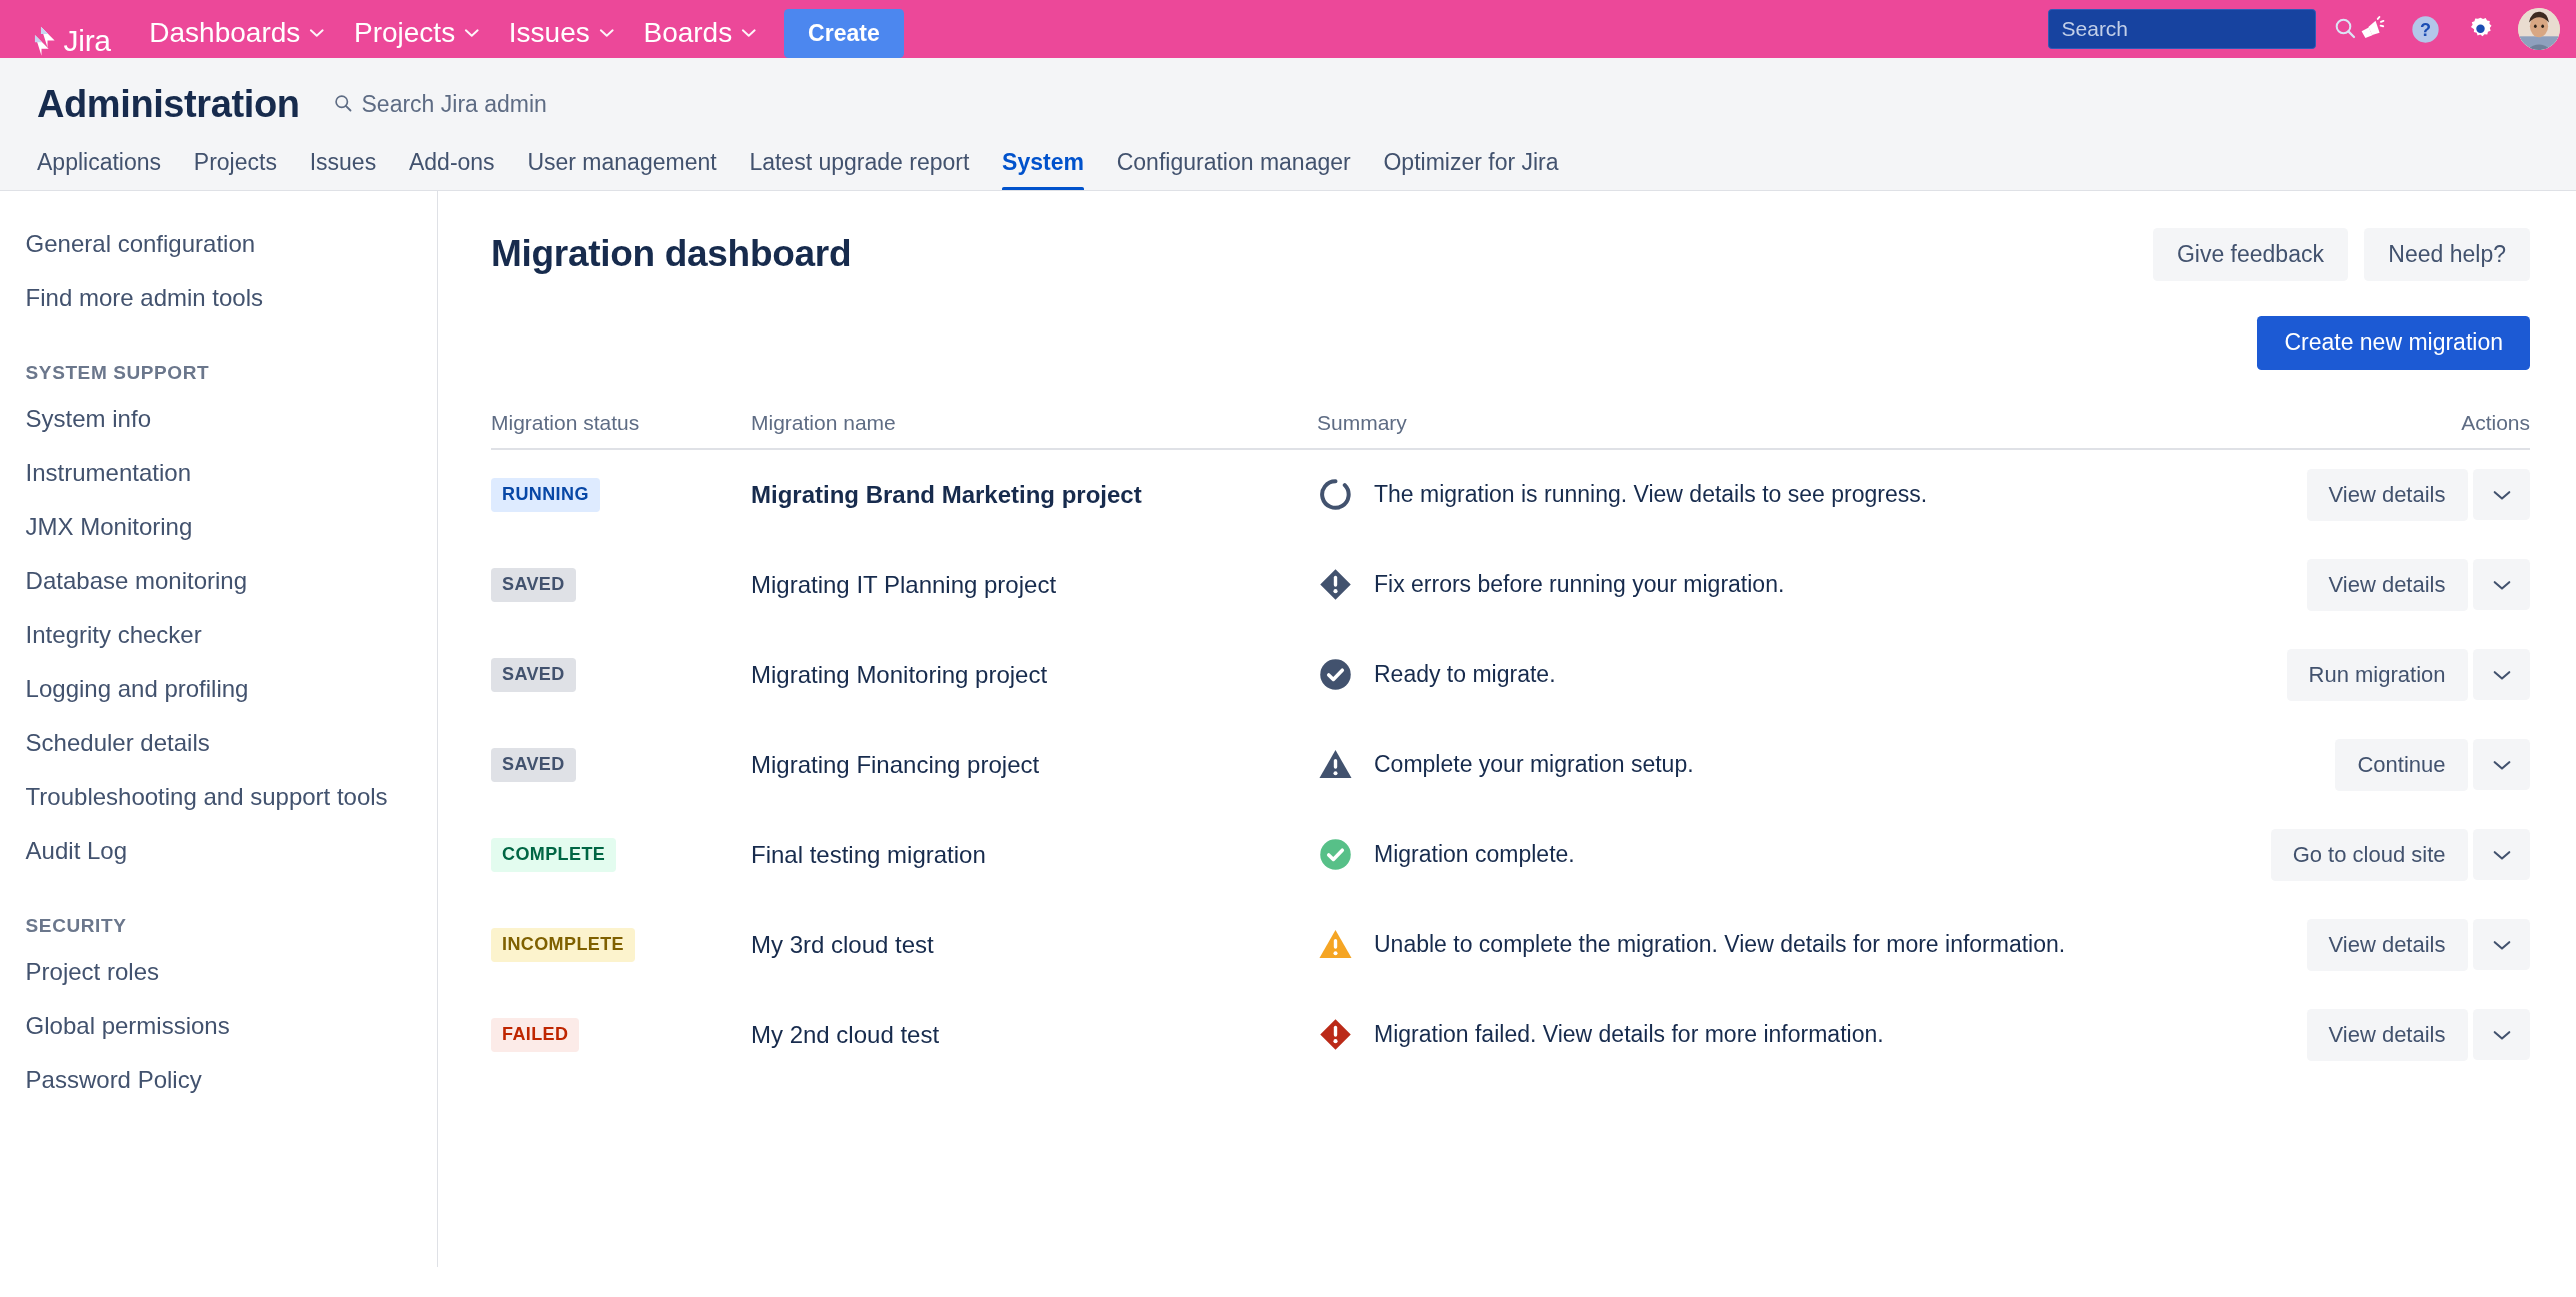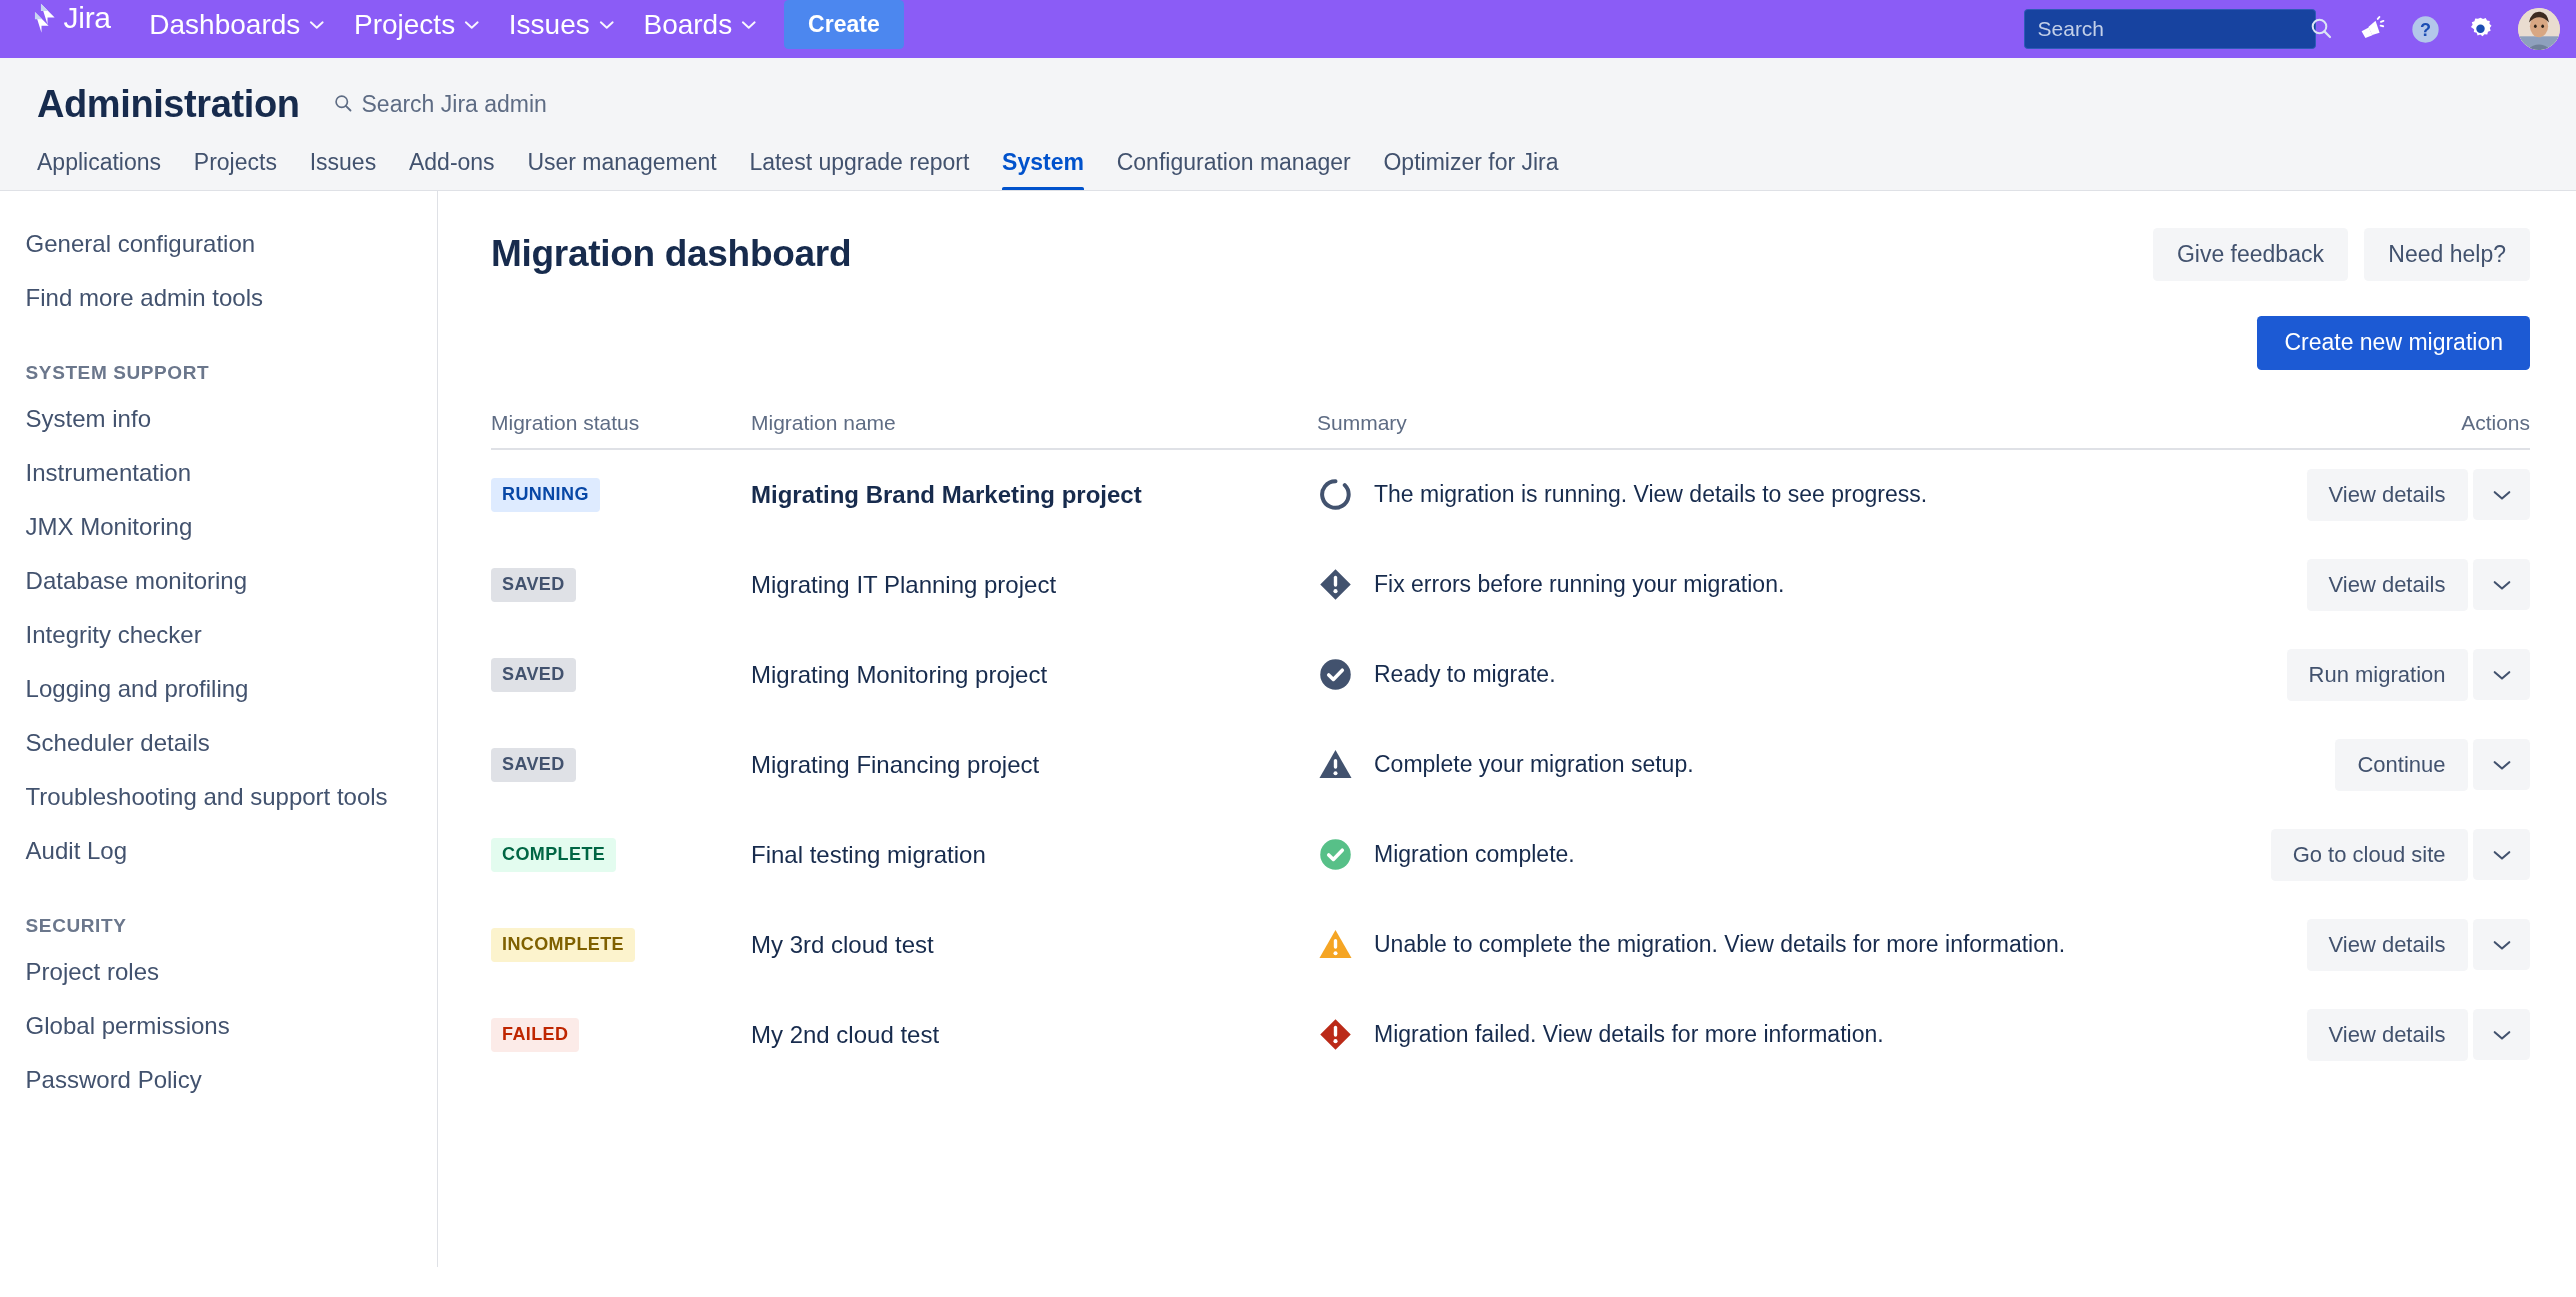--- a/index.html
+++ b/index.html
@@ -7,22 +7,22 @@
     width: 2576px; height: 1297px;
     font-family: "Liberation Sans", "DejaVu Sans", sans-serif;
     background: #ffffff;
     overflow: hidden;
     -webkit-font-smoothing: antialiased;
   }
 
   
   #topnav {
     height: 58px; width: 100%;
-    background: #8b5cf6;
-    display: flex; align-items: flex-start;
+    background: #ec4899;
+    display: flex; align-items: flex-end;
     padding: 0 22px 0 24px;
     position: relative;
   }
   .logo-wrap { display: flex; align-items: center; margin-right: 24px; }
   .logo-mark { width: 35px; height: 35px; flex: 0 0 35px; }
   .logo-text {
     color: #ffffff; font-size: 30px; font-weight: 500;
     letter-spacing: -0.3px; margin-left: 4.6px; line-height: 1;
   }
   .nav-item {
@@ -35,21 +35,21 @@
   .create-btn {
     background: #4c87ef; color: #ffffff; font-size: 23px; font-weight: 700;
     padding: 11px 24px; border-radius: 4.6px; margin-left: 12.8px;
     border: none; cursor: pointer; font-family: inherit;
   }
   .nav-right {
     position: absolute; right: 16.4px; top: 0; height: 58px;
     display: flex; align-items: center; gap: 5.5px;
   }
   .nav-search {
-    width: 292px; height: 40px; background: #1743a0;
+    width: 268px; height: 40px; background: #1743a0;
     border: 0.9px solid #2e5bb8; border-radius: 3.7px;
     display: flex; align-items: center; padding: 0 12.8px;
     margin-right: 25.6px; cursor: text;
   }
   .nav-search input {
     flex: 1; background: transparent; border: none; outline: none;
     color: #e6ecf7; font-size: 21px; font-family: inherit;
   }
   .nav-search input::placeholder { color: #c2cfe8; }
   .nav-icon-btn {

